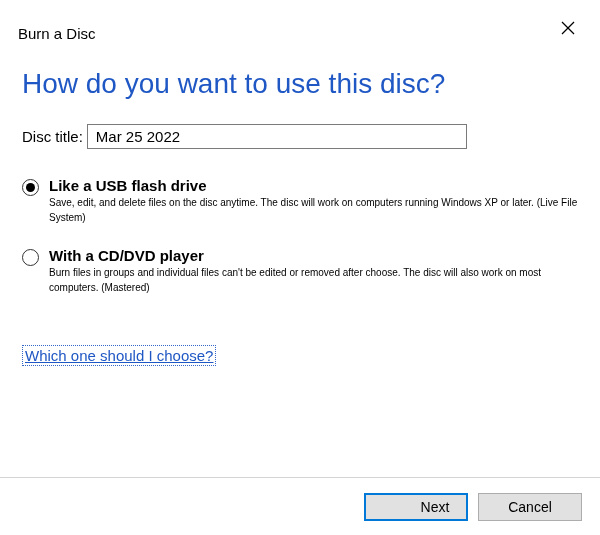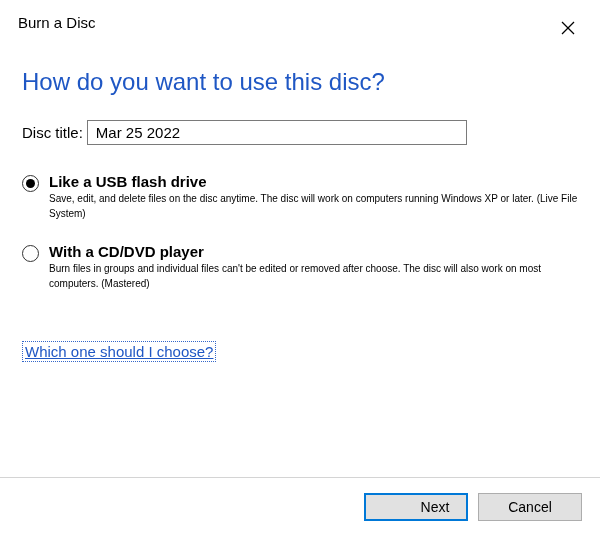--- a/index.html
+++ b/index.html
@@ -14,21 +14,21 @@
     overflow: hidden;
   }
   .dialog {
     position: relative;
     width: 100%;
     height: 100%;
     box-sizing: border-box;
   }
   .titlebar {
     display: flex;
-    align-items: flex-start;
+    align-items: flex-end;
     justify-content: space-between;
     padding: 14px 18px 8px 18px;
   }
   .titlebar-title {
     font-size: 15px;
     color: #000;
   }
   .close-btn {
     width: 28px;
     height: 28px;
@@ -37,21 +37,21 @@
     justify-content: center;
     cursor: pointer;
     color: #000;
   }
   .close-btn svg { width: 14px; height: 14px; }
   .content {
     padding: 10px 22px 0 22px;
   }
   .heading {
     color: #1f57c4;
-    font-size: 24px;
+    font-size: 28px;
     font-weight: 400;
     margin: 8px 0 24px 0;
   }
   .row {
     display: flex;
     align-items: center;
     gap: 4px;
     margin-bottom: 28px;
   }
   .label {

